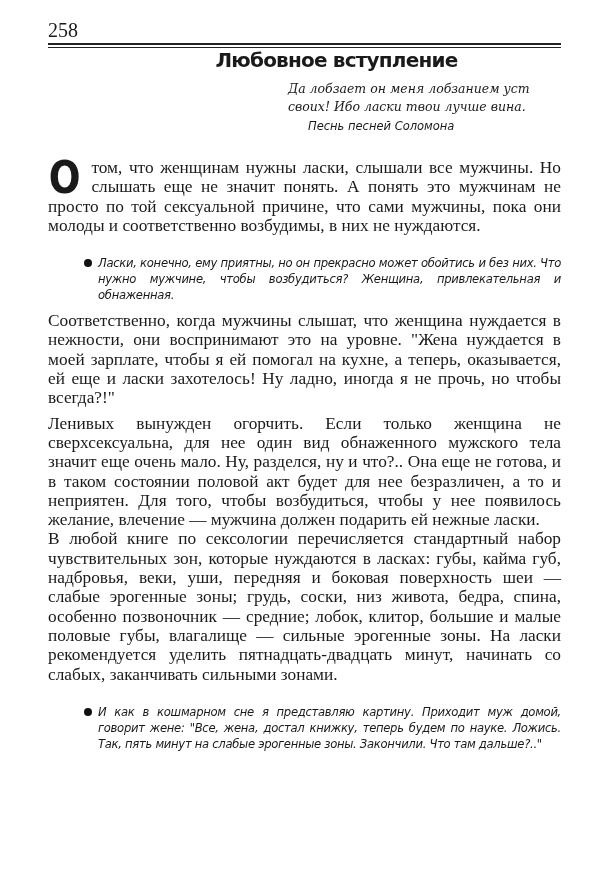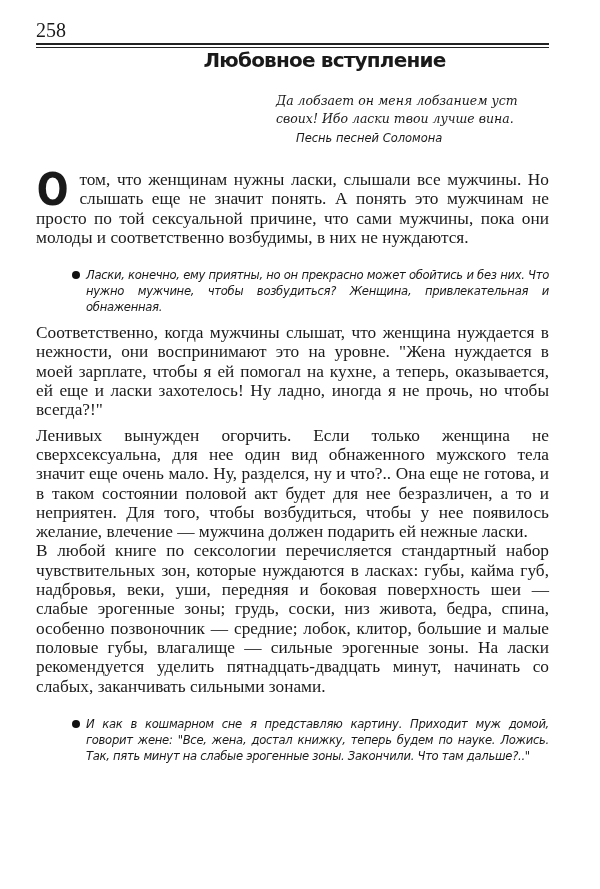--- a/index.html
+++ b/index.html
@@ -2,33 +2,33 @@
 <html><head>
   <meta charset="utf-8">
   <style>
     html, body { margin: 0; padding: 0; }
     body {
       width: 600px; height: 889px;
       background: #ffffff; color: #1a1a1a;
       font-family: "Liberation Serif", serif;
       position: relative; overflow: hidden;
     }
-    .page { position: absolute; left: 36px; top: 16px; width: 513px; }
+    .page { position: absolute; left: 48px; top: 16px; width: 513px; }
     .running-head {
       display: flex; justify-content: space-between; align-items: flex-end;
       font-family: "Liberation Serif", serif; font-size: 20px; line-height: 24px;
       height: 26px;
     }
     .rule { margin-top: 1px; border-top: 2px solid #222; height: 2px; border-bottom: 1px solid #222; }
     .chapter-title {
       font-family: "DejaVu Sans", sans-serif; font-weight: bold; font-size: 20px;
       letter-spacing: -0.8px; text-align: center; margin-left: 64px;
     }
     .epigraph {
-      margin-top: 20px; margin-left: 240px; width: 260px;
+      margin-top: 8px; margin-left: 240px; width: 260px;
       font-family: "DejaVu Serif", serif; font-style: italic; font-size: 12.5px; line-height: 18px;
     }
     .epigraph-source {
       font-family: "DejaVu Sans", sans-serif; font-style: italic; font-size: 11.5px;
       margin-top: 2px; margin-left: 20px; line-height: 16px;
     }
     .para {
       font-size: 17.3px; line-height: 19.3px; text-align: justify; margin: 0;
       font-family: "Liberation Serif", serif;
     }

